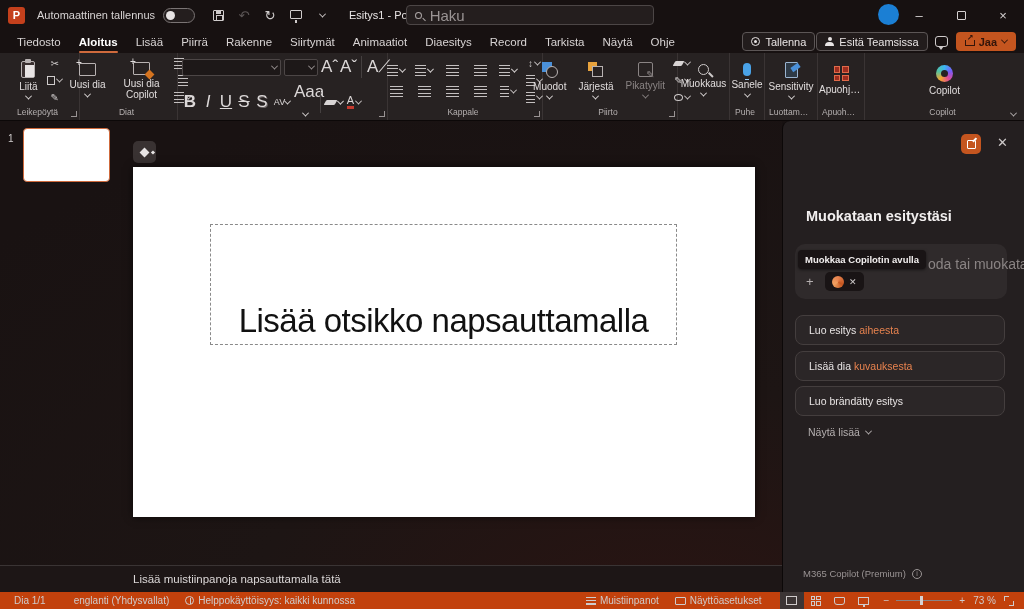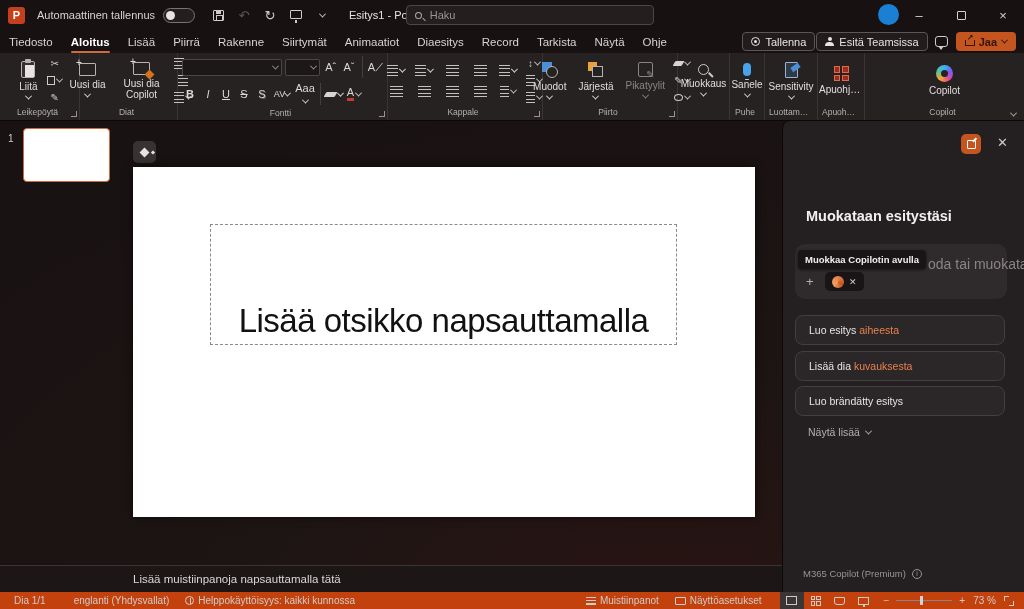--- a/index.html
+++ b/index.html
@@ -30,32 +30,32 @@
     border-bottom:1.2px solid currentColor; transform:rotate(45deg) translate(-1px,-1px); }
   .doc-title { font-size:11px; color:#e8e4e4; margin:0 10px 0 14px; white-space:nowrap; }
   .shield-ic { width:12px; height:12px; border:1.2px solid #cfcbcb; border-radius:50%;
     font-size:8px; display:flex; align-items:center; justify-content:center; margin-right:5px; }
   .searchbox { position:absolute; left:406px; top:5px; width:248px; height:20px;
     background:#241e1e; border:1px solid #4c4646; border-radius:4px;
     display:flex; align-items:center; padding:0 8px; }
   .search-ic { width:7px; height:7px; border:1.3px solid #a8a2a2; border-radius:50%; position:relative; margin-right:8px; }
   .search-ic::after { content:""; position:absolute; left:6px; top:6px; width:4px; height:1.3px; background:#a8a2a2; transform:rotate(45deg); }
   .searchbox input { background:transparent; border:none; outline:none; color:#d6d2d2;
-    font-size:11px; width:100%; font-family:inherit; }
+    font-size:15px; width:100%; font-family:inherit; }
   .searchbox input::placeholder { color:#9a9494; }
   .avatar { position:absolute; right:125px; top:4px; width:21px; height:21px; border-radius:50%;
     background:#1b7fd4; color:#fff; font-size:7px; display:flex; align-items:center; justify-content:center; }
   .winbtns { position:absolute; right:0; top:0; height:30px; display:flex; }
   .winbtn { width:42px; height:30px; display:flex; align-items:center; justify-content:center;
     color:#d6d2d2; font-size:13px; }
   .max-ic { width:9px; height:9px; border:1.1px solid #d6d2d2; border-radius:1px; }
 
   
   .menubar { position:absolute; top:30px; left:0; right:0; height:23px; display:flex;
-    align-items:center; padding-left:0; background:#171111; }
+    align-items:center; padding-left:8px; background:#171111; }
   .menu-item { font-size:11.5px; color:#d8d4d4; padding:4px 9px; position:relative; white-space:nowrap; }
   .menu-item.active { color:#fff; font-weight:bold; }
   .menu-item.active::after { content:""; position:absolute; left:9px; right:9px; bottom:-1px;
     height:2px; background:#cf6a3c; border-radius:1px; }
   .menu-right { margin-left:auto; display:flex; align-items:center; gap:1px; padding-right:8px; }
   .mr-btn { height:19px; border:1px solid #5c5656; border-radius:4px; display:flex;
     align-items:center; gap:5px; padding:0 8px; font-size:11px; color:#e8e4e4; background:#221c1c; }
   .rec-ic { width:9px; height:9px; border:1.2px solid #e8e4e4; border-radius:50%; position:relative; }
   .rec-ic::after { content:""; position:absolute; left:2px; top:2px; width:3px; height:3px; border-radius:50%; background:#e8e4e4; }
   .person-ic { width:9px; height:9px; position:relative; }
@@ -89,21 +89,21 @@
   .clip-ic { width:14px; height:17px; border:1.2px solid #b8b2b2; border-radius:2px; position:relative; background:#3a3030; }
   .clip-ic::before { content:""; position:absolute; left:3px; top:-3px; width:6px; height:4px; background:#b8b2b2; border-radius:1px; }
   .clip-ic::after { content:""; position:absolute; left:3px; top:3px; width:9px; height:12px; background:#e8e4e4; }
   .slide-ic { width:17px; height:13px; border:1.2px solid #b8b2b2; border-radius:1px; position:relative; }
   .slide-ic::before { content:"+"; position:absolute; left:-4px; top:-7px; font-size:10px; color:#e0dcdc; }
   .spark { position:absolute; right:-4px; bottom:-4px; width:7px; height:7px; background:#d4731f; transform:rotate(45deg); }
   .lines-ic { width:13px; height:11px; background:repeating-linear-gradient(to bottom,#c4c0c0 0 1px,transparent 1px 3.4px); }
   .combo { background:#1d1818; border:1px solid #4c4646; border-radius:2px; height:17px;
     display:flex; align-items:center; justify-content:flex-end; padding:0 3px; color:#9a9494; }
   .fontname { width:104px; } .fontsize { width:36px; }
-  .fmt { font-size:11px; color:#dcd8d8; width:16px; text-align:center; }
+  .fmt { font-size:17px; color:#dcd8d8; width:16px; text-align:center; }
   .sep-v { width:1px; height:22px; background:#454040; margin:0 2px; }
   .pen-ic { width:12px; height:5px; background:#d8d4d4; transform:skewX(-30deg); border-radius:1px; }
   .acolor { font-size:11px; color:#dcd8d8; border-bottom:3px solid #c43a2e; line-height:11px; }
   .shapes-ic { width:16px; height:16px; position:relative; }
   .shapes-ic::before { content:""; position:absolute; left:0; top:0; width:10px; height:10px; background:#4a90d9; }
   .shapes-ic::after { content:""; position:absolute; right:0; bottom:0; width:10px; height:10px; border:1.3px solid #b8b2b2; border-radius:50%; background:#272222; }
   .arrange-ic { width:16px; height:16px; position:relative; }
   .arrange-ic::before { content:""; position:absolute; left:0; top:0; width:9px; height:9px; background:#e8a33d; }
   .arrange-ic::after { content:""; position:absolute; right:1px; bottom:1px; width:9px; height:9px; border:1.3px solid #b8b2b2; background:#272222; }
   .styles-ic { width:15px; height:15px; border:1.3px solid #8a8484; border-radius:2px; position:relative; }

